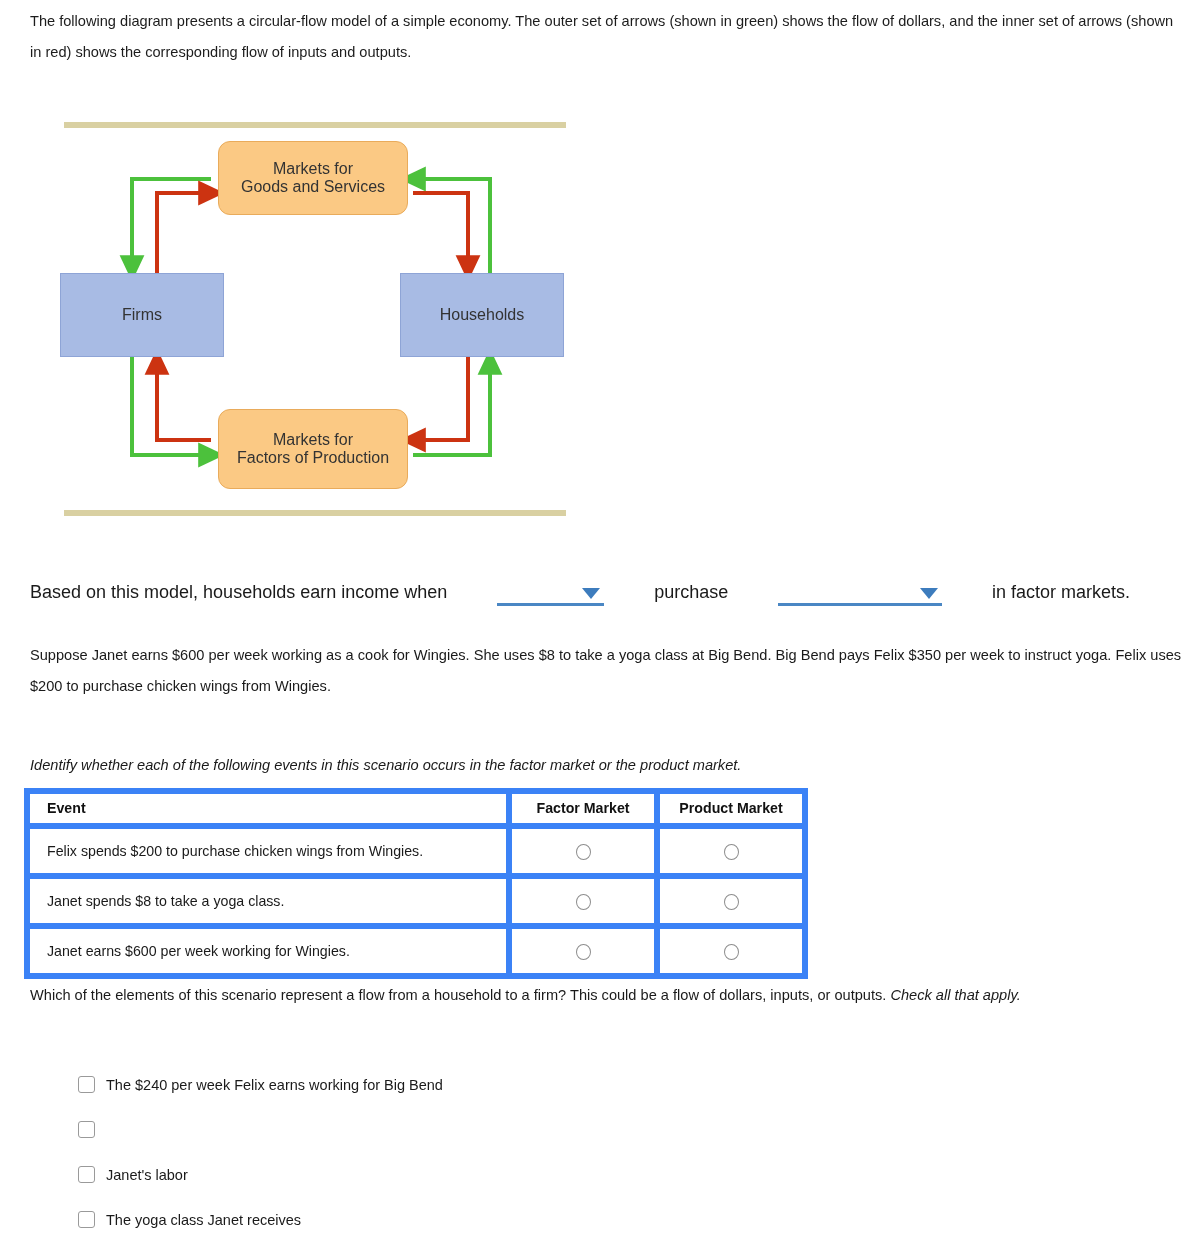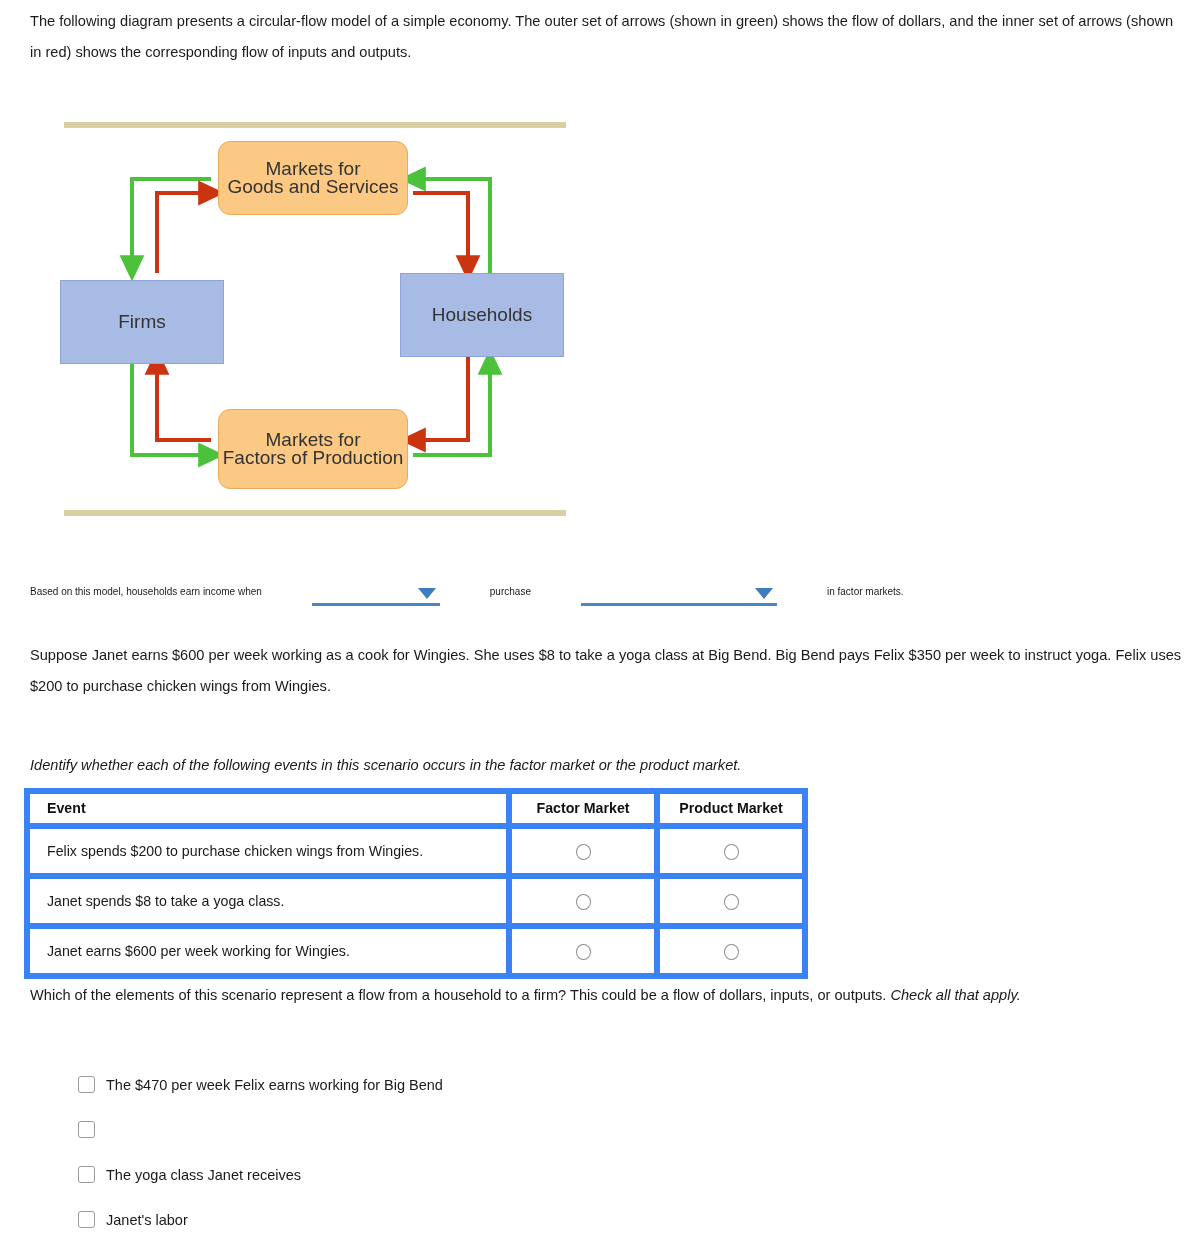--- a/index.html
+++ b/index.html
@@ -25,45 +25,45 @@
     position:absolute; left:34px; width:502px; height:6px;
     background:#d9d0a2;
   }
   .rule.top { top:12px; }
   .rule.bottom { top:400px; }
 
   .node {
     position:absolute;
     display:flex; align-items:center; justify-content:center;
     text-align:center;
-    font-size:19px; color:#333333;
+    font-size:16px; color:#333333;
     line-height:18px;
     z-index:5;
   }
   .node.market {
     background:#fbc984;
     border:1px solid #e9ab5b;
     border-radius:12px;
   }
   .node.sector {
     background:#a8bbe4;
     border:1px solid #8ea4d6;
   }
   #node-goods   { left:188px; top:31px;  width:188px; height:72px; }
   #node-factors { left:188px; top:299px; width:188px; height:78px; }
-  #node-firms   { left:30px;  top:163px; width:162px; height:82px;margin-top:7px; }
+  #node-firms   { left:30px;  top:163px; width:162px; height:82px; }
   #node-house   { left:370px; top:163px; width:162px; height:82px; }
 
   
   .flow-svg { position:absolute; left:0; top:0; width:570px; height:420px; z-index:3; }
 
   
   .dd-line {
     position:absolute; left:30px; top:580px; width:1100px;
-    font-size:10px; line-height:24px;
+    font-size:18px; line-height:24px;
     display:flex; align-items:flex-end; white-space:nowrap;gap:44px;
   }
   .dd-line .txt { padding-bottom:2px; }
   .dropdown {
     display:inline-block; position:relative;
     border-bottom:3px solid #4a87c4;
     height:21px; margin:0 6px;
     vertical-align:bottom;
   }
   #dd-1 { width:128px; }
@@ -251,28 +251,28 @@
         <td class="rad"><span class="radio"></span></td>
       </tr>
     </tbody>
   </table>
 
   <div class="para" id="para-which"><span>Which of the elements of this scenario represent a flow from a household to a firm? This could be a flow of dollars, inputs, or outputs. </span><span class="ital">Check all that apply.</span></div>
 
   <div class="cb-list">
     <div class="cb-row">
       <span class="cbox"></span>
-      <span>The $470 per week Felix earns working for Big Bend</span>
-    </div>
-    <div class="cb-row">
-      <span class="cbox"></span>
+      <span>The $240 per week Felix earns working for Big Bend</span>
+    </div>
+    <div class="cb-row">
+      <span class="cbox"></span>
+    </div>
+    <div class="cb-row">
+      <span class="cbox"></span>
+      <span>Janet's labor</span>
     </div>
     <div class="cb-row">
       <span class="cbox"></span>
       <span>The yoga class Janet receives</span>
     </div>
-    <div class="cb-row">
-      <span class="cbox"></span>
-      <span>Janet's labor</span>
-    </div>
   </div>
 
 </div>
 
 </body></html>

